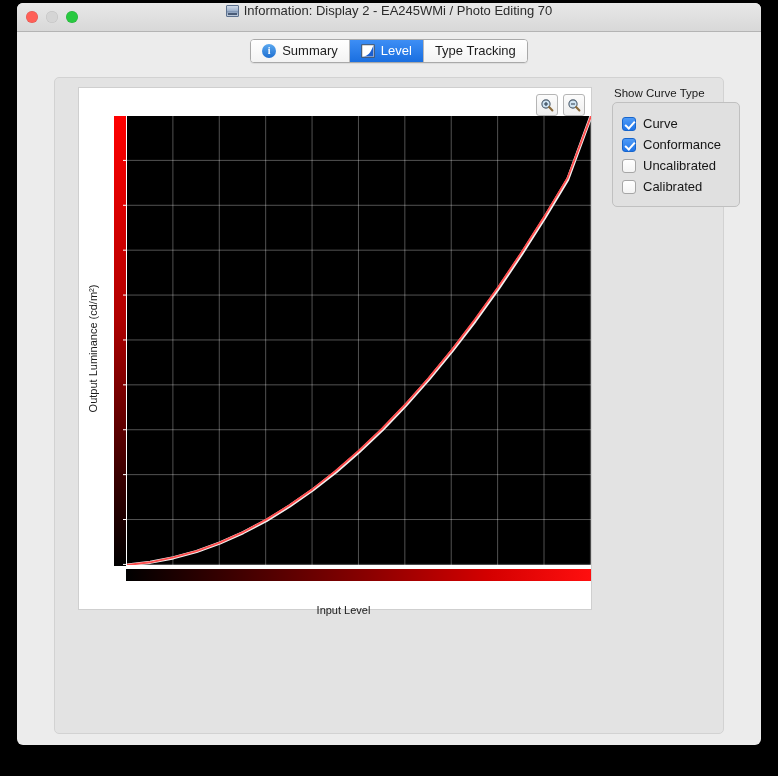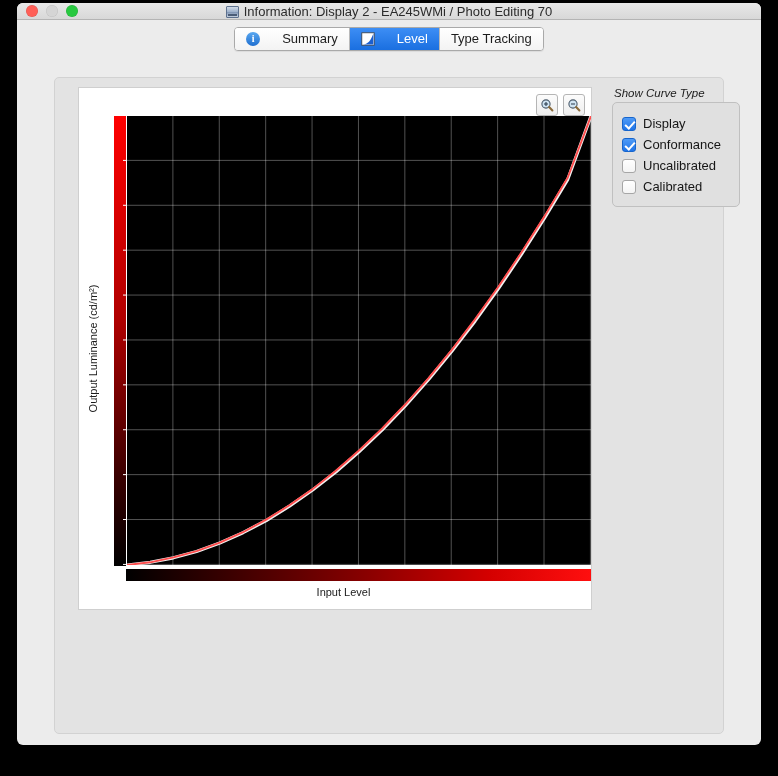--- a/index.html
+++ b/index.html
@@ -21,25 +21,25 @@
     height: 742px;
     background: #ececec;
     border-radius: 6px;
     overflow: hidden;
     box-shadow: 0 0 0 0.5px rgba(0,0,0,0.35);
   }
 
   
   .titlebar {
     position: relative;
-    height: 17px;
+    height: 29px;
     background: linear-gradient(to bottom, #e8e8e8 0%, #d8d8d8 100%);
     border-bottom: 1px solid #b4b4b4;
     display: flex;
-    align-items: flex-end;
+    align-items: flex-start;
     justify-content: center;
   }
   .traffic {
     position: absolute;
     left: 9px;
     top: 50%;
     transform: translateY(-50%);
     display: flex;
     gap: 8px;
   }
@@ -87,21 +87,21 @@
     height: 24px;
     border: 1px solid #a9a9a9;
     border-radius: 4px;
     overflow: hidden;
     background: #fdfdfd;
     box-shadow: 0 1px 1px rgba(0,0,0,0.07);
   }
   .tab {
     display: flex;
     align-items: center;
-    gap: 22px;
+    gap: 6px;
     padding: 0 11px;
     font-size: 13px;
     color: #1d1d1d;
     background: linear-gradient(to bottom, #ffffff 0%, #f3f3f3 100%);
     border-right: 1px solid #b9b9b9;
     cursor: default;
     white-space: nowrap;
   }
   .tab:last-child { border-right: none; }
   .tab.active {
@@ -206,40 +206,39 @@
   .curve-svg { position: absolute; inset: 0; width: 100%; height: 100%; }
 
   .xgrad {
     position: absolute;
     left: 30px; top: 453px;
     width: 465px; height: 12px;
     background: linear-gradient(to right, #000000 0%, #3a0000 22%, #8a0000 52%, #d40000 78%, #ff0f0f 100%);
   }
   .xlabel {
     position: absolute;
-    left: 0; top: 470px;
+    left: 0; top: 488px;
     width: 495px;
     text-align: center;
     font-size: 11px;
     color: #1a1a1a;
   }
 
   
   .controls {
     position: absolute;
     left: 557px; top: 9px;
     width: 128px;
   }
   .group { margin-bottom: 15px; }
   .group-title {
     font-size: 11.5px;
     color: #1a1a1a;
     margin-bottom: 3px;
     padding-left: 2px;
-    font-style: italic;
   }
   .group-box {
     background: #e0e0e0;
     border: 1px solid #c0c0c0;
     border-radius: 5px;
     padding: 10px 9px 9px 9px;
   }
   .row {
     display: flex;
     align-items: center;
@@ -380,21 +379,21 @@
     </div>
 
     <div class="controls">
 
       <div class="group">
         <div class="group-title">Show Curve Type</div>
         <div class="group-box">
 
           <div class="row">
             <span class="cb checked"></span>
-            <span class="row-label">Display</span>
+            <span class="row-label">Curve</span>
           </div>
 
           <div class="row">
             <span class="cb checked"></span>
             <span class="row-label">Conformance</span>
           </div>
 
           <div class="row">
             <span class="cb"></span>
             <span class="row-label">Uncalibrated</span>

